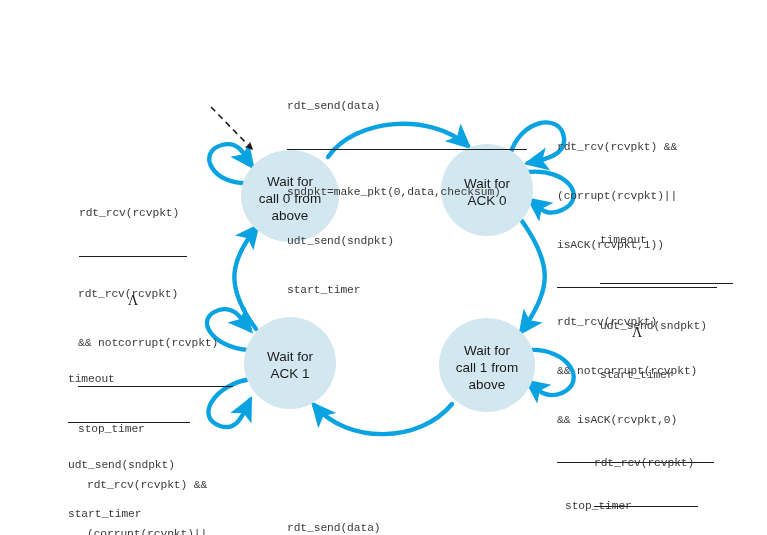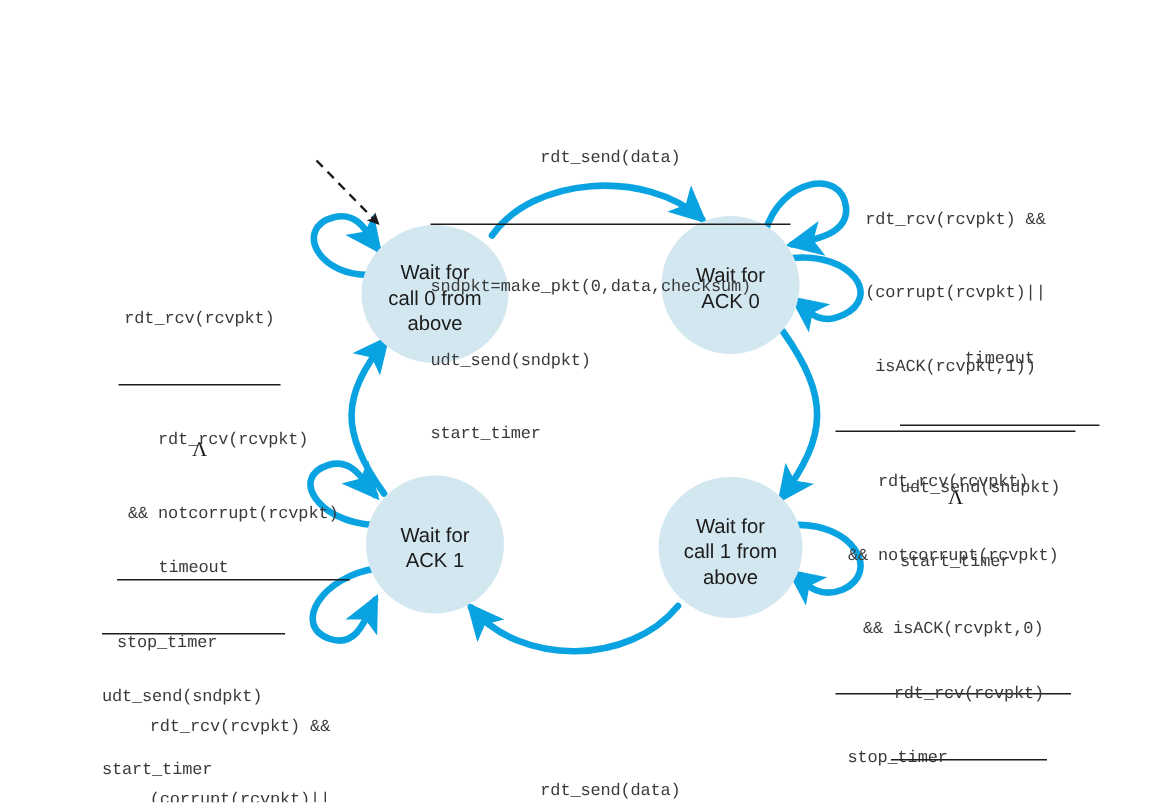--- a/index.html
+++ b/index.html
@@ -36,21 +36,20 @@
     color: #3a3a3a;
     line-height: 1.44;
     white-space: pre;
     letter-spacing: -0.1px;
   }
   .lbl .rule {
     border-bottom: 1.2px solid #1d1d1d;
     display: block;
     padding-bottom: 2px;
     margin-bottom: 2px;
-    text-align: center;
   }
   .lbl .lambda {
     font-family: "Liberation Serif", serif;
     font-size: 14px;
     display: block;
     text-align: center;
     color: #1b1b1b;
   }
   .lbl .num, .lbl .den {
     display: block;

